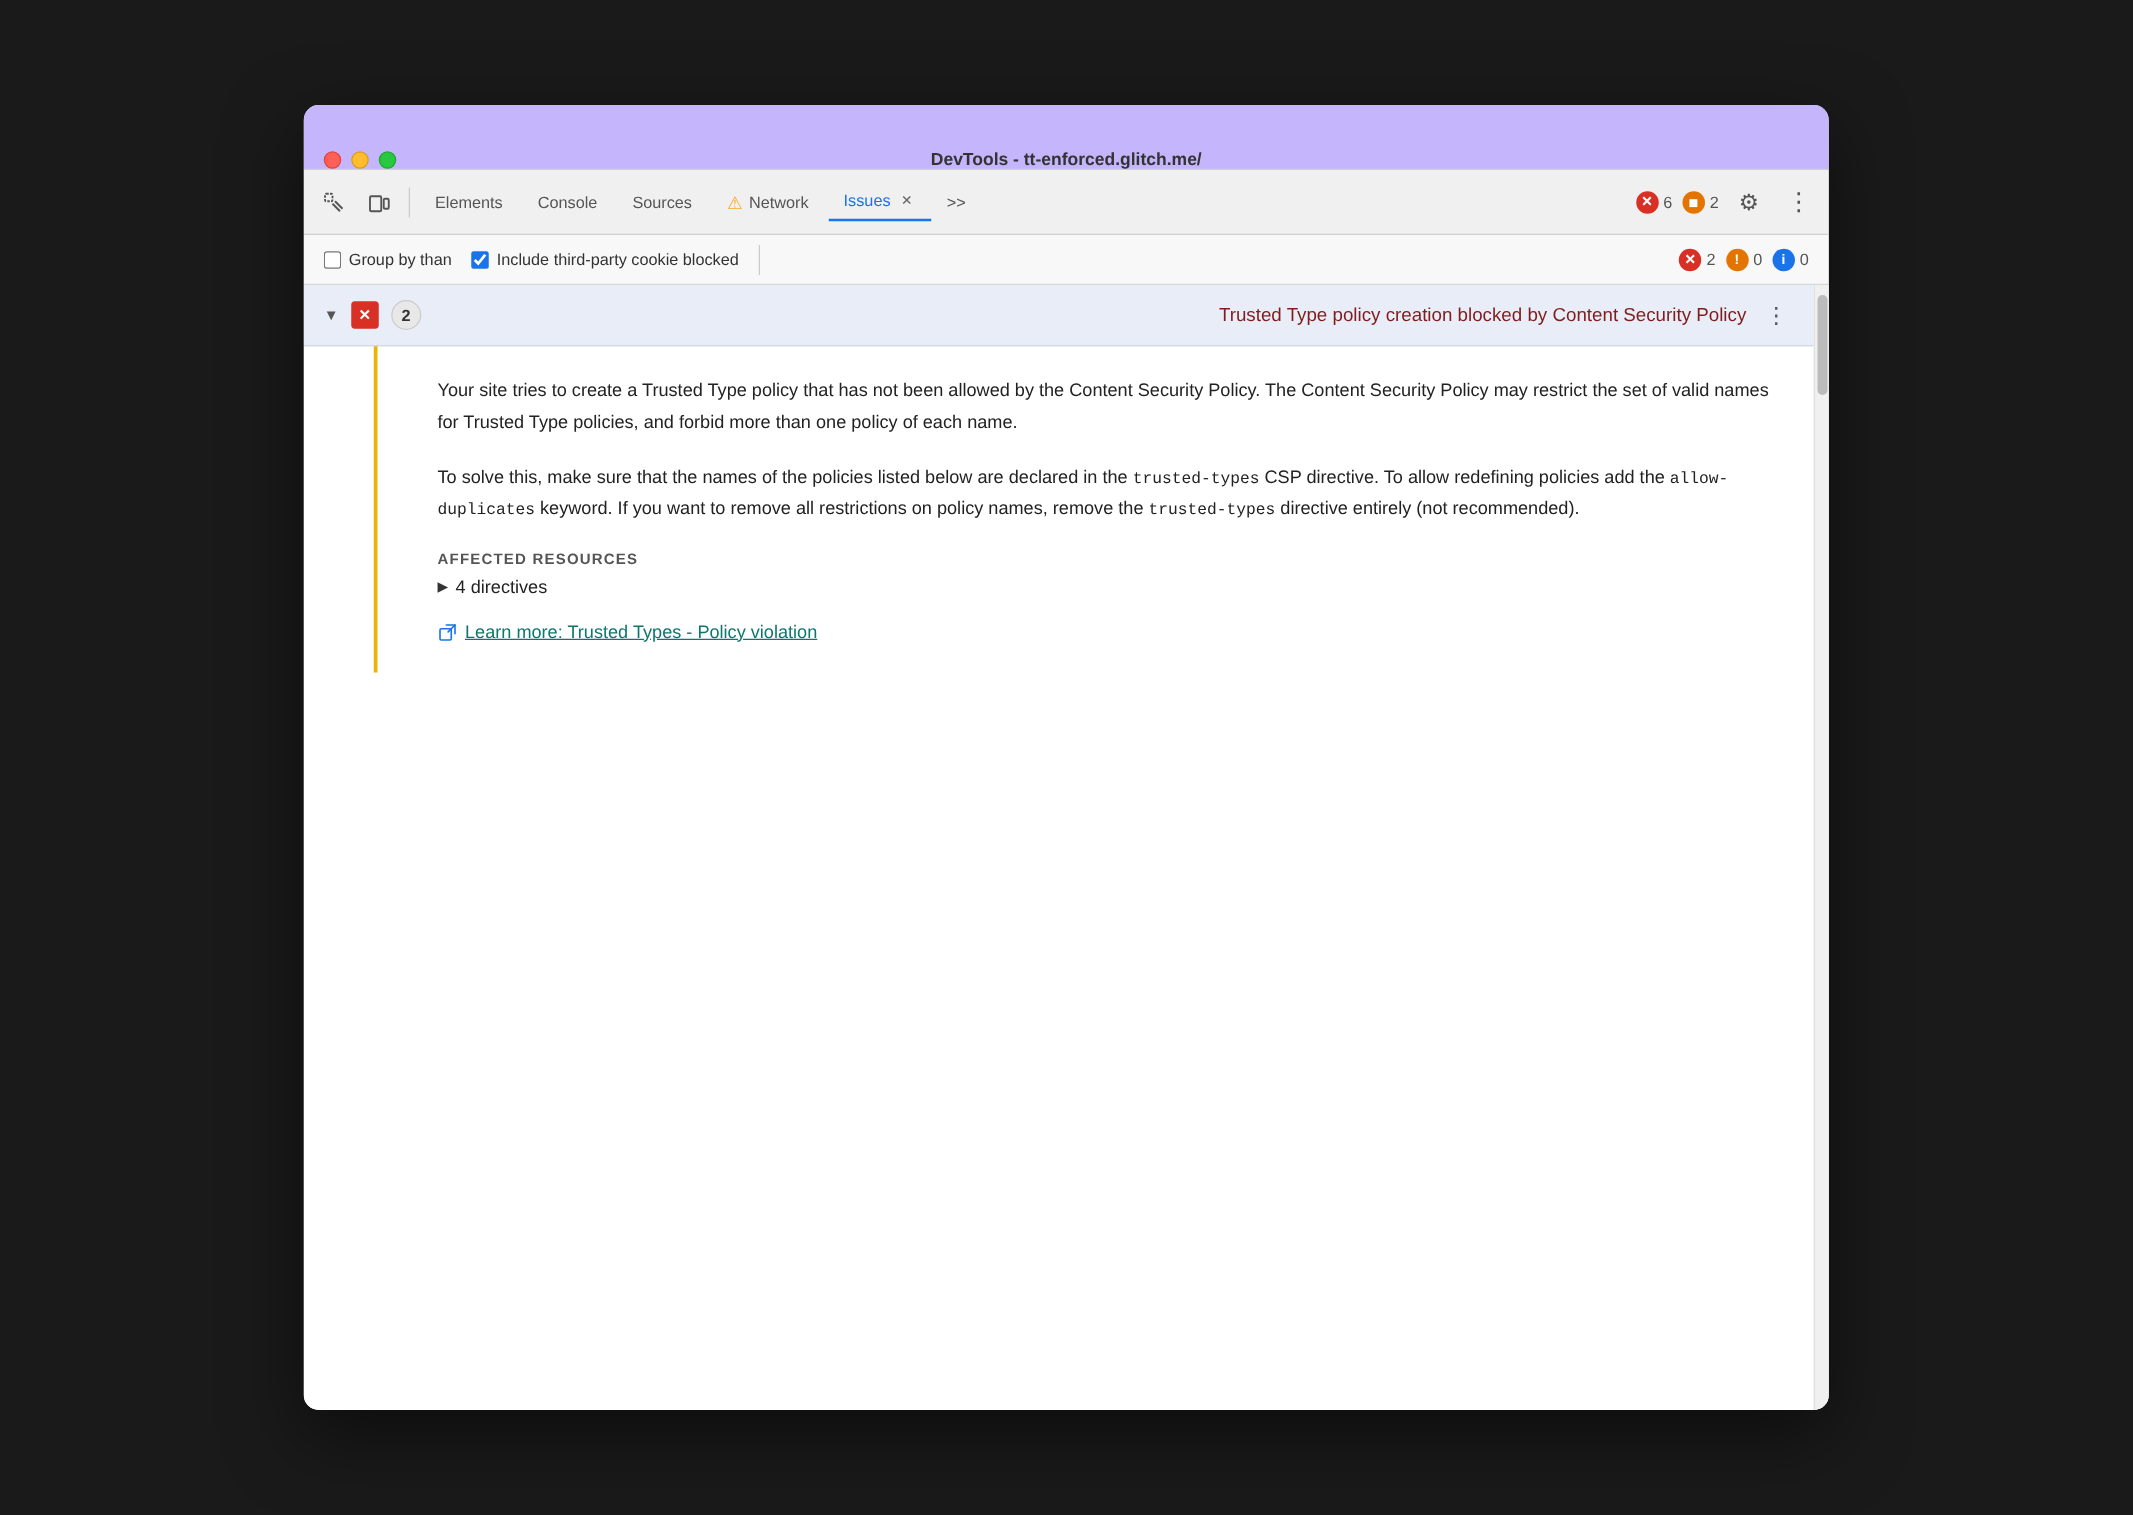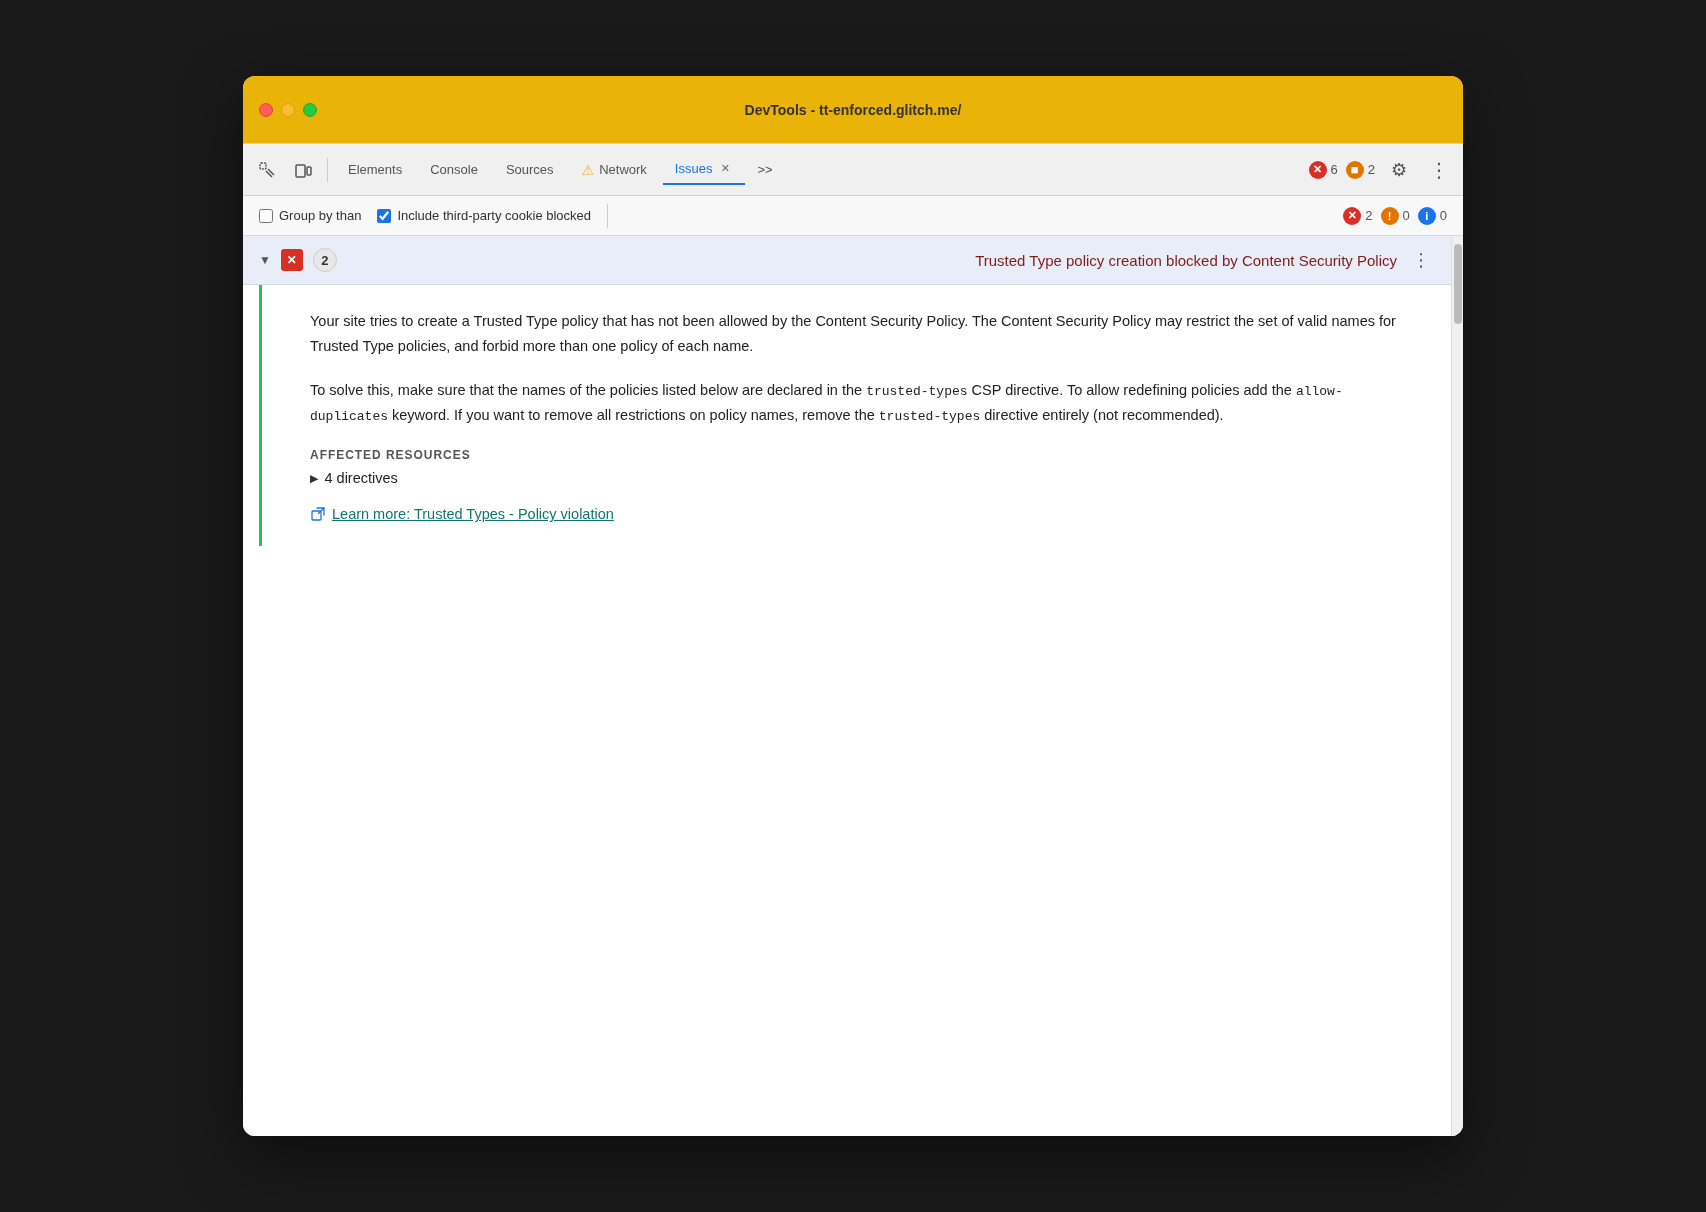--- a/index.html
+++ b/index.html
@@ -16,24 +16,24 @@
     .window {
       width: 1220px;
       background: #f0f0f0;
       border-radius: 12px;
       box-shadow: 0 20px 60px rgba(0,0,0,0.5);
       overflow: hidden;
     }
 
     
     .title-bar {
-      background: #eab308;
-      height: 68px;
-      display: flex;
-      align-items: center;
+      background: #c4b5fd;
+      height: 52px;
+      display: flex;
+      align-items: flex-end;
       padding: 0 16px;
       position: relative;
       border-bottom: 1px solid #d0d0d0;
     }
 
     .traffic-lights {
       display: flex;
       gap: 8px;
       align-items: center;
     }
@@ -287,22 +287,22 @@
       justify-content: center;
       font-size: 18px;
       color: #555;
       cursor: pointer;
       border-radius: 4px;
     }
 
     
     .issue-body {
       padding: 24px 32px 24px 48px;
-      border-left: 3px solid #22c55e;
-      margin-left: 16px;
+      border-left: 3px solid #eab308;
+      margin-left: 56px;
     }
 
     .issue-description {
       font-size: 14.5px;
       line-height: 1.7;
       color: #222;
       margin-bottom: 20px;
     }
 
     .issue-description code {

